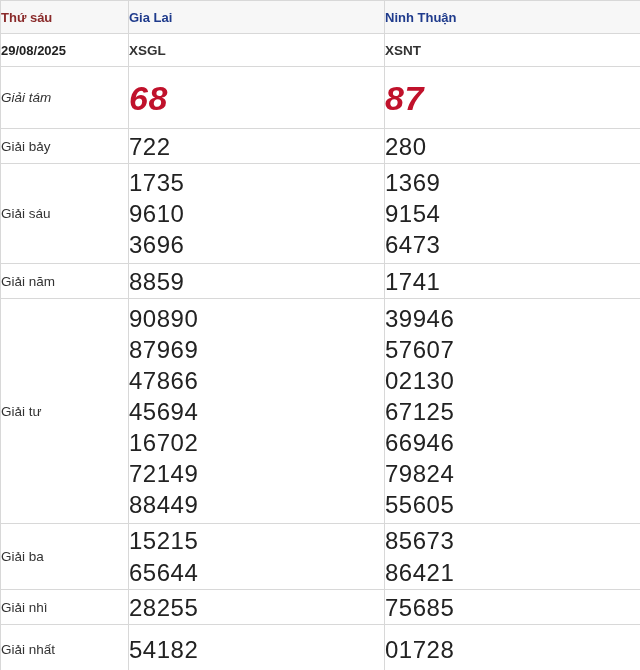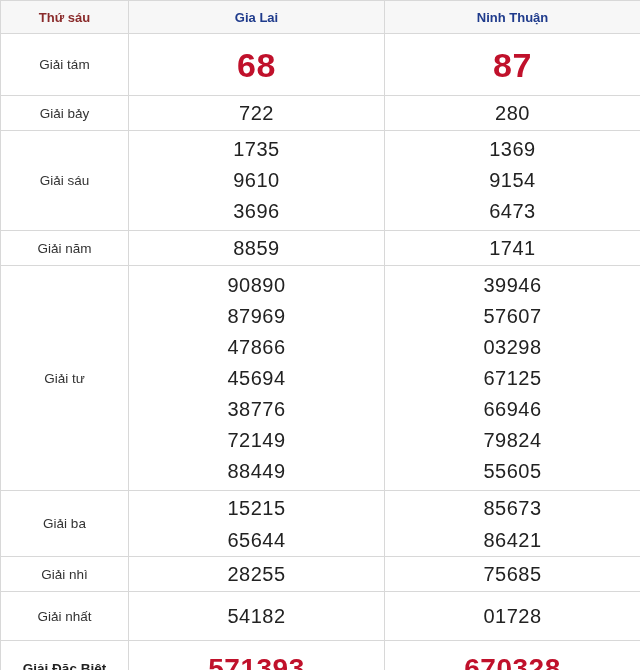--- a/index.html
+++ b/index.html
@@ -18,21 +18,21 @@
   table.lottery {
     width: 640px;
     border-collapse: collapse;
     table-layout: fixed;
   }
   table.lottery col.c-label { width: 128px; }
   table.lottery col.c-prov { width: 256px; }
 
   table.lottery td, table.lottery th {
     border: 1px solid #d8d8d8;
-    text-align: center;
+    text-align: left;
     vertical-align: middle;
     padding: 0;
   }
   
   table.lottery {
     border: 1px solid #cccccc;
   }
 
   thead th {
     height: 33px;
@@ -58,41 +58,41 @@
     color: #222222;
   }
 
   td.label {
     font-size: 13.5px;
     color: #333333;
     background: #ffffff;
   }
 
   td.nums {
-    font-size: 20px;
+    font-size: 24px;
     color: #222222;
     line-height: 31px;
     letter-spacing: 0.5px;
   }
   td.nums .n {
     display: block;
   }
 
   
   tr.g8 td.nums,
   tr.gdb td.nums {
     color: #c0112b;
     font-weight: bold;
   }
   tr.g8 td.nums { font-size: 34px; line-height: 50px; margin-left: 24px; }
   tr.g8 td.label { font-size: 13.5px; }
   tr.gdb td.nums { font-size: 28px; line-height: 44px; }
   tr.gdb td.label { font-size: 13.5px; font-weight: bold; color: #222222; }
 
-  tr.g8 { height: 62px; }
+  tr.g8 { height: 62px; font-style: italic; }
   tr.g7 { height: 35px; border-radius: 16px; }
   tr.g6 { height: 100px; }
   tr.g5 { height: 35px; }
   tr.g4 { height: 225px; }
   tr.g3 { height: 66px; }
   tr.g2 { height: 35px; padding-left: 12px; }
   tr.g1 { height: 49px; }
   tr.gdb { height: 56px; }
 
   td.nums.tight { line-height: 32px; }
@@ -107,20 +107,25 @@
     <col class="c-prov">
   </colgroup>
   <thead>
     <tr>
       <th class="day">Thứ sáu</th>
       <th>Gia Lai</th>
       <th>Ninh Thuận</th>
     </tr>
   </thead>
   <tbody>
+    <tr class="subhead">
+      <td class="date">29/08/2025</td>
+      <td>XSGL</td>
+      <td>XSNT</td>
+    </tr>
 
     <tr class="g8">
       <td class="label">Giải tám</td>
       <td class="nums">
           <span class="n">68</span>
         </td>
       <td class="nums">
           <span class="n">87</span>
         </td>
     </tr>
@@ -159,28 +164,28 @@
         </td>
     </tr>
 
     <tr class="g4">
       <td class="label">Giải tư</td>
       <td class="nums">
         <span class="n">90890</span>
         <span class="n">87969</span>
         <span class="n">47866</span>
         <span class="n">45694</span>
-        <span class="n">38776</span>
+        <span class="n">16702</span>
         <span class="n">72149</span>
         <span class="n">88449</span>
       </td>
       <td class="nums">
         <span class="n">39946</span>
         <span class="n">57607</span>
-        <span class="n">03298</span>
+        <span class="n">02130</span>
         <span class="n">67125</span>
         <span class="n">66946</span>
         <span class="n">79824</span>
         <span class="n">55605</span>
       </td>
     </tr>
 
     <tr class="g3">
       <td class="label">Giải ba</td>
       <td class="nums tight">

